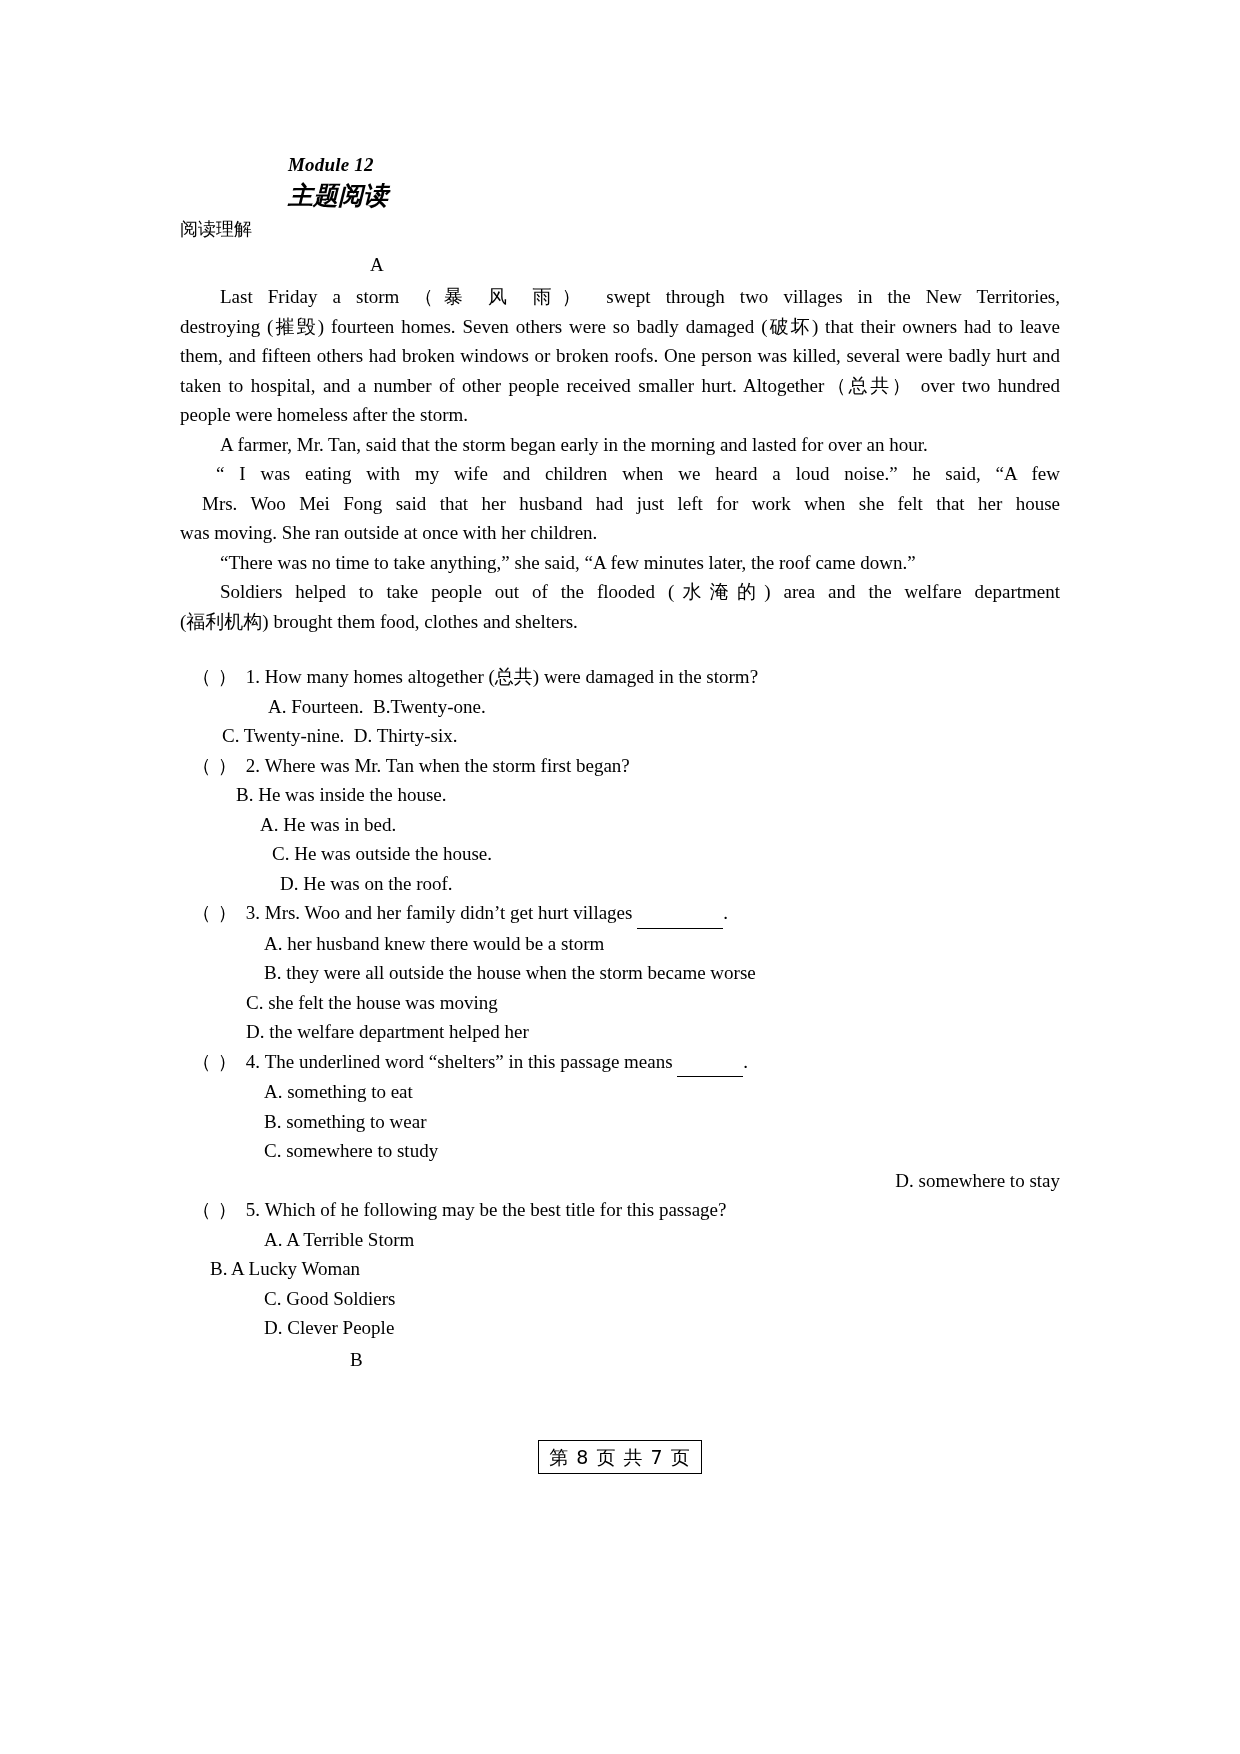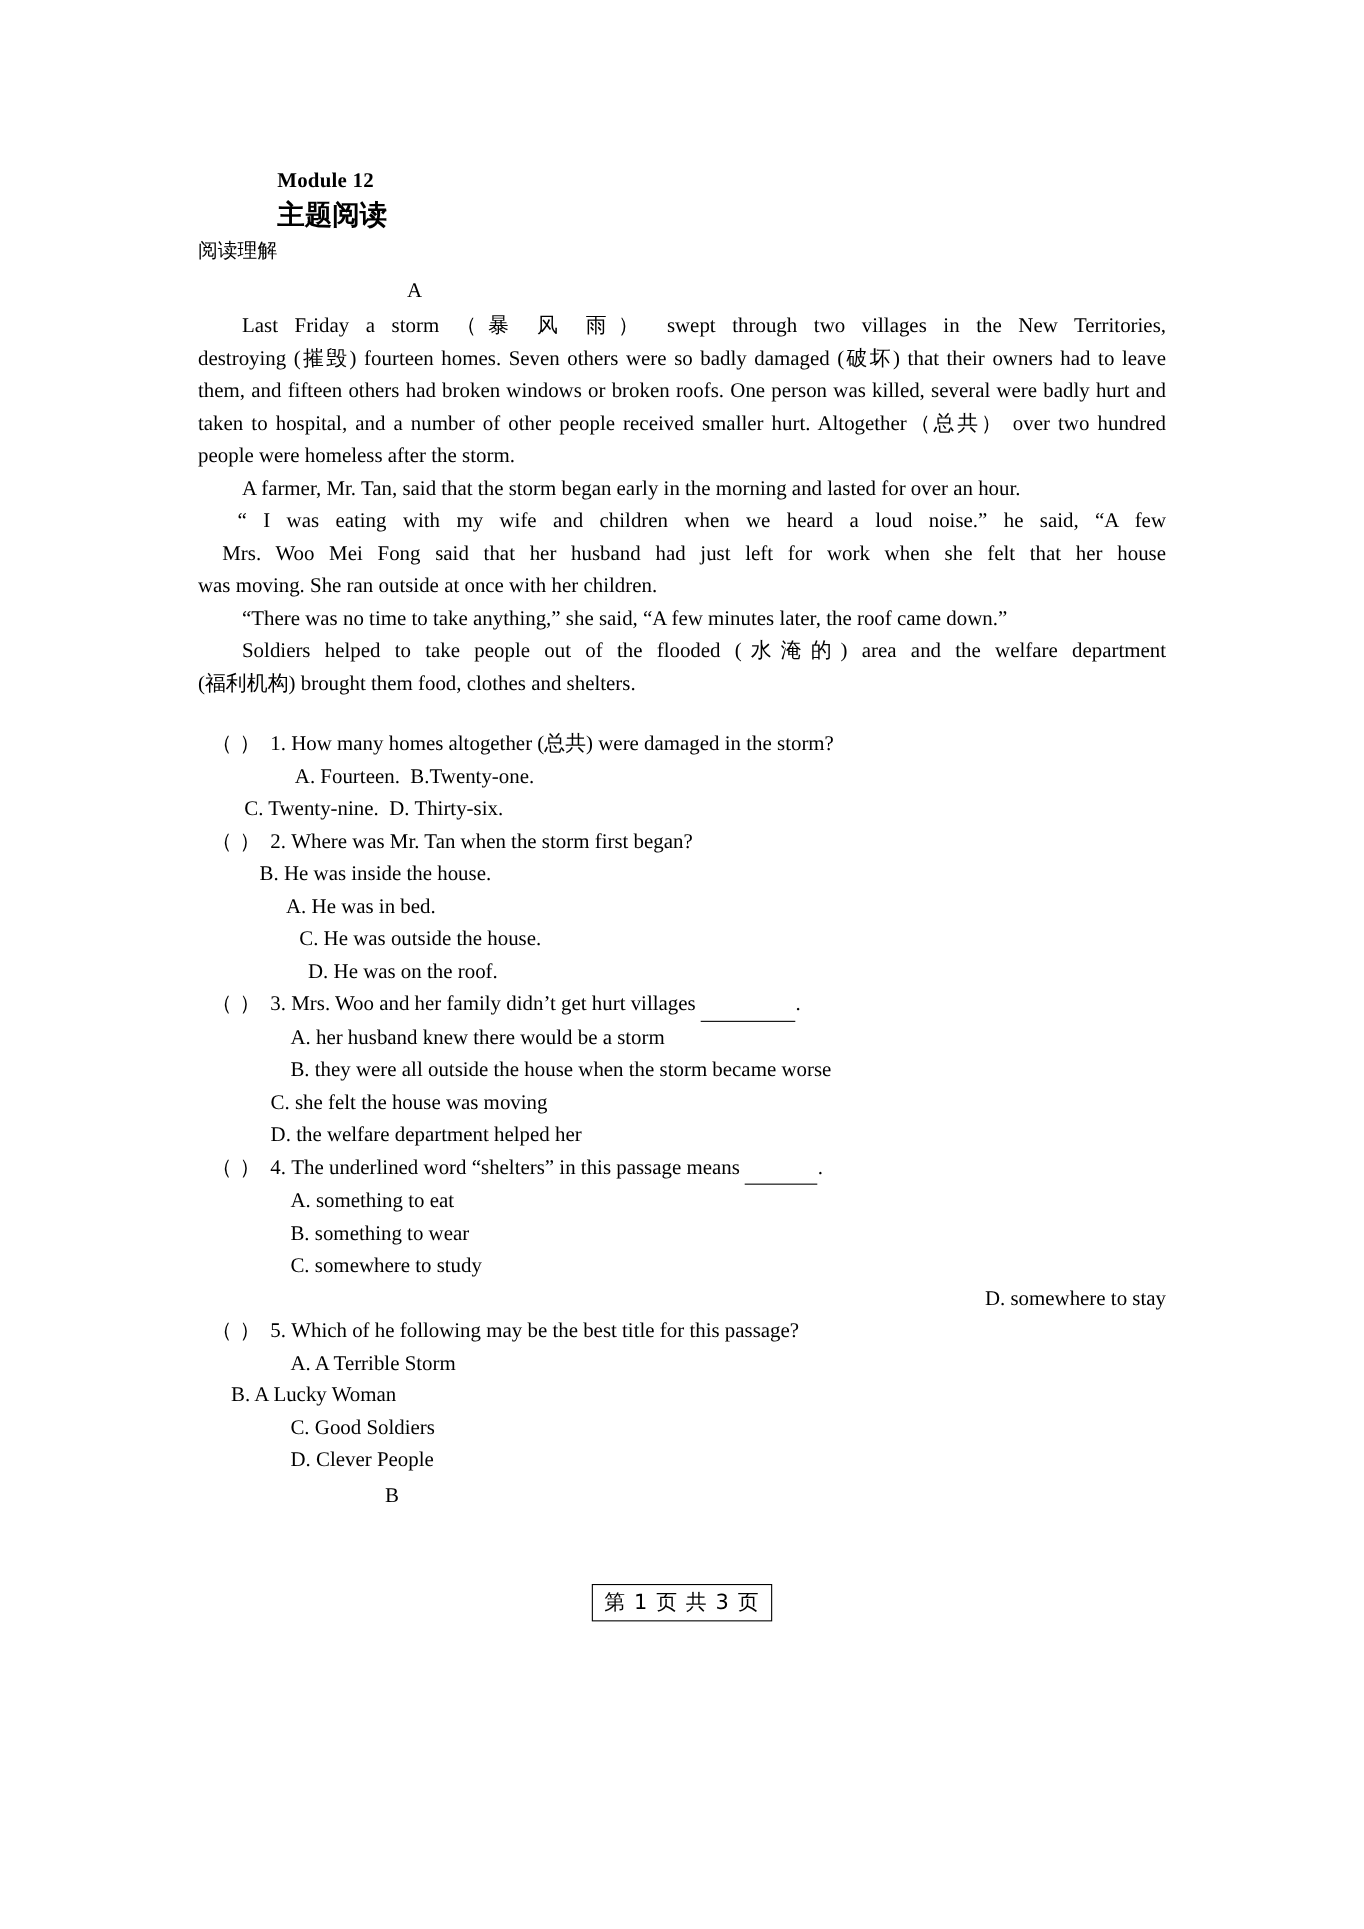--- a/index.html
+++ b/index.html
@@ -18,21 +18,22 @@
   .page {
     position: absolute;
     left: 0; top: 0;
     width: 1240px;
     height: 1754px;
     box-sizing: border-box;
     padding: 150px 180px 0 180px;
   }
   
   .title-block {
-    margin-left: 72px;
+    margin-left: 108px;
+    font-style: italic;
   }
   .module-title {
     font-weight: bold;
     font-size: 19px;
     line-height: 30px;
     letter-spacing: 0.2px;
   }
   .cn-title {
     font-family: "DejaVu Sans", "Liberation Sans", sans-serif;
     font-weight: bold;
@@ -181,14 +182,14 @@
         <p class="opt" style="padding-left: 84px;">C. Good Soldiers</p>
         <p class="opt" style="padding-left: 84px;">D. Clever People</p>
       </div>
     </div>
 
   <div class="passage-letter-b">B</div>
 
 </div>
 
 <div class="footer">
-  <span class="footer-inner">第 1 页 共 3 页</span>
+  <span class="footer-inner">第 8 页 共 7 页</span>
 </div>
 
 </body></html>

